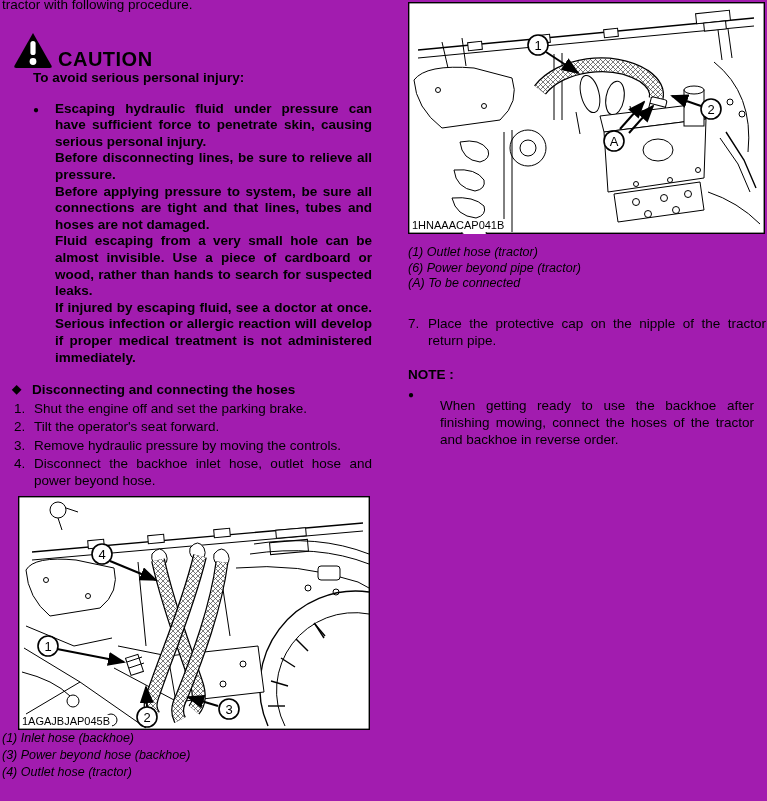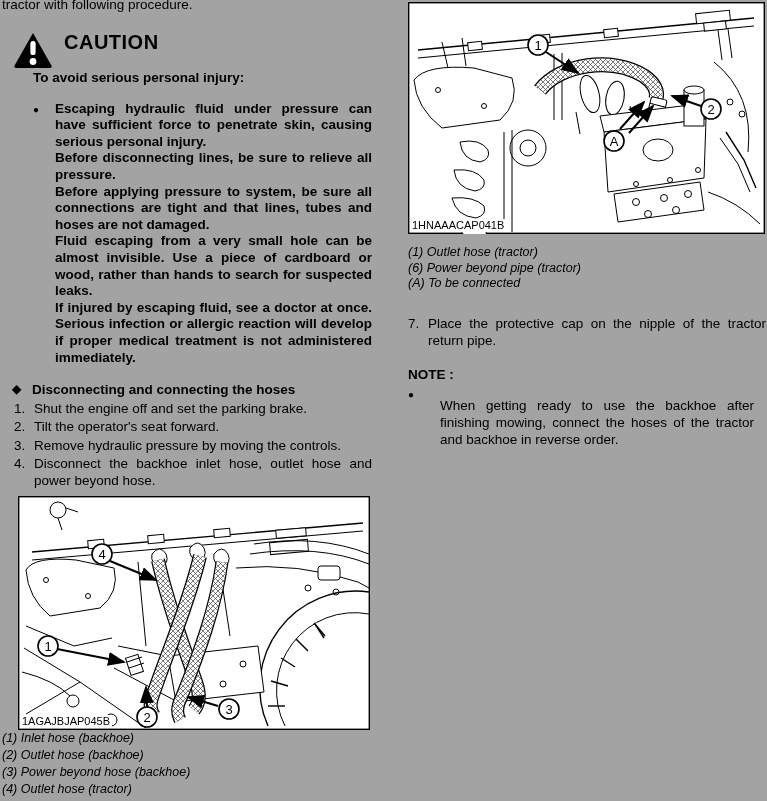--- a/index.html
+++ b/index.html
@@ -1,30 +1,30 @@
 <!DOCTYPE html>
 <html><head>
 <meta charset="utf-8">
 <style>
   html,body{margin:0;padding:0;background:#ffffff;}
   .page{
     position:relative;
     width:767px;height:801px;
-    background:#a3a3a3;
+    background:#a21caf;
     color:#000;
     font-family:"Liberation Sans", sans-serif;
     overflow:hidden;
   }
   .col-left{position:absolute;left:2px;top:0;width:370px;}
   .col-right{position:absolute;left:408px;top:2px;width:358px;}
 
   .intro{margin:-3px 0 0 0;font-size:13.5px;line-height:16px;}
 
   .caution-block{margin-top:19px;}
-  .caution-head{display:flex;align-items:flex-start;gap:11px;margin-left:11px;height:37px;}
+  .caution-head{display:flex;align-items:flex-end;gap:5px;margin-left:11px;height:37px;}
   .tri-icon{width:40px;height:37px;display:block;}
   .caution-title{font-size:20px;font-weight:bold;line-height:20px;letter-spacing:0.5px;}
   .caution-lead{margin:1px 0 14px 31px;font-size:13.5px;font-weight:bold;line-height:16.6px;}
   .caution-item{display:flex;margin-left:31px;}
   .cb{width:22px;font-size:10px;line-height:16.6px;padding-top:1px;}
   .caution-paras{flex:1;}
   .caution-paras p{margin:0;font-size:13.5px;font-weight:bold;line-height:16.6px;text-align:justify;}
 
   .section-head{display:flex;margin-top:15px;font-size:13.5px;font-weight:bold;line-height:17px;}
   .section-head .dia{width:20px;margin-left:10px;font-size:12px;}
@@ -204,21 +204,20 @@
         <circle class="callout" cx="211" cy="213" r="10"></circle>
         <text class="callout-num" x="211" y="217.5">3</text>
 
         <rect x="2" y="219" width="92" height="13" fill="#fff"></rect>
         <text class="figlabel" x="4" y="229">1AGAJBJAP045B</text>
       </svg>
     </div>
 
     <div class="captions">
       <p>(1) Inlet hose (backhoe)</p>
-      <p>(2) Outlet hose (backhoe)</p>
       <p>(3) Power beyond hose (backhoe)</p>
       <p>(4) Outlet hose (tractor)</p>
     </div>
   </div>
 
   <div class="col-right">
 
     <div class="figurebox">
       <svg viewBox="0 0 357 232" width="357" height="232">
         <defs>

